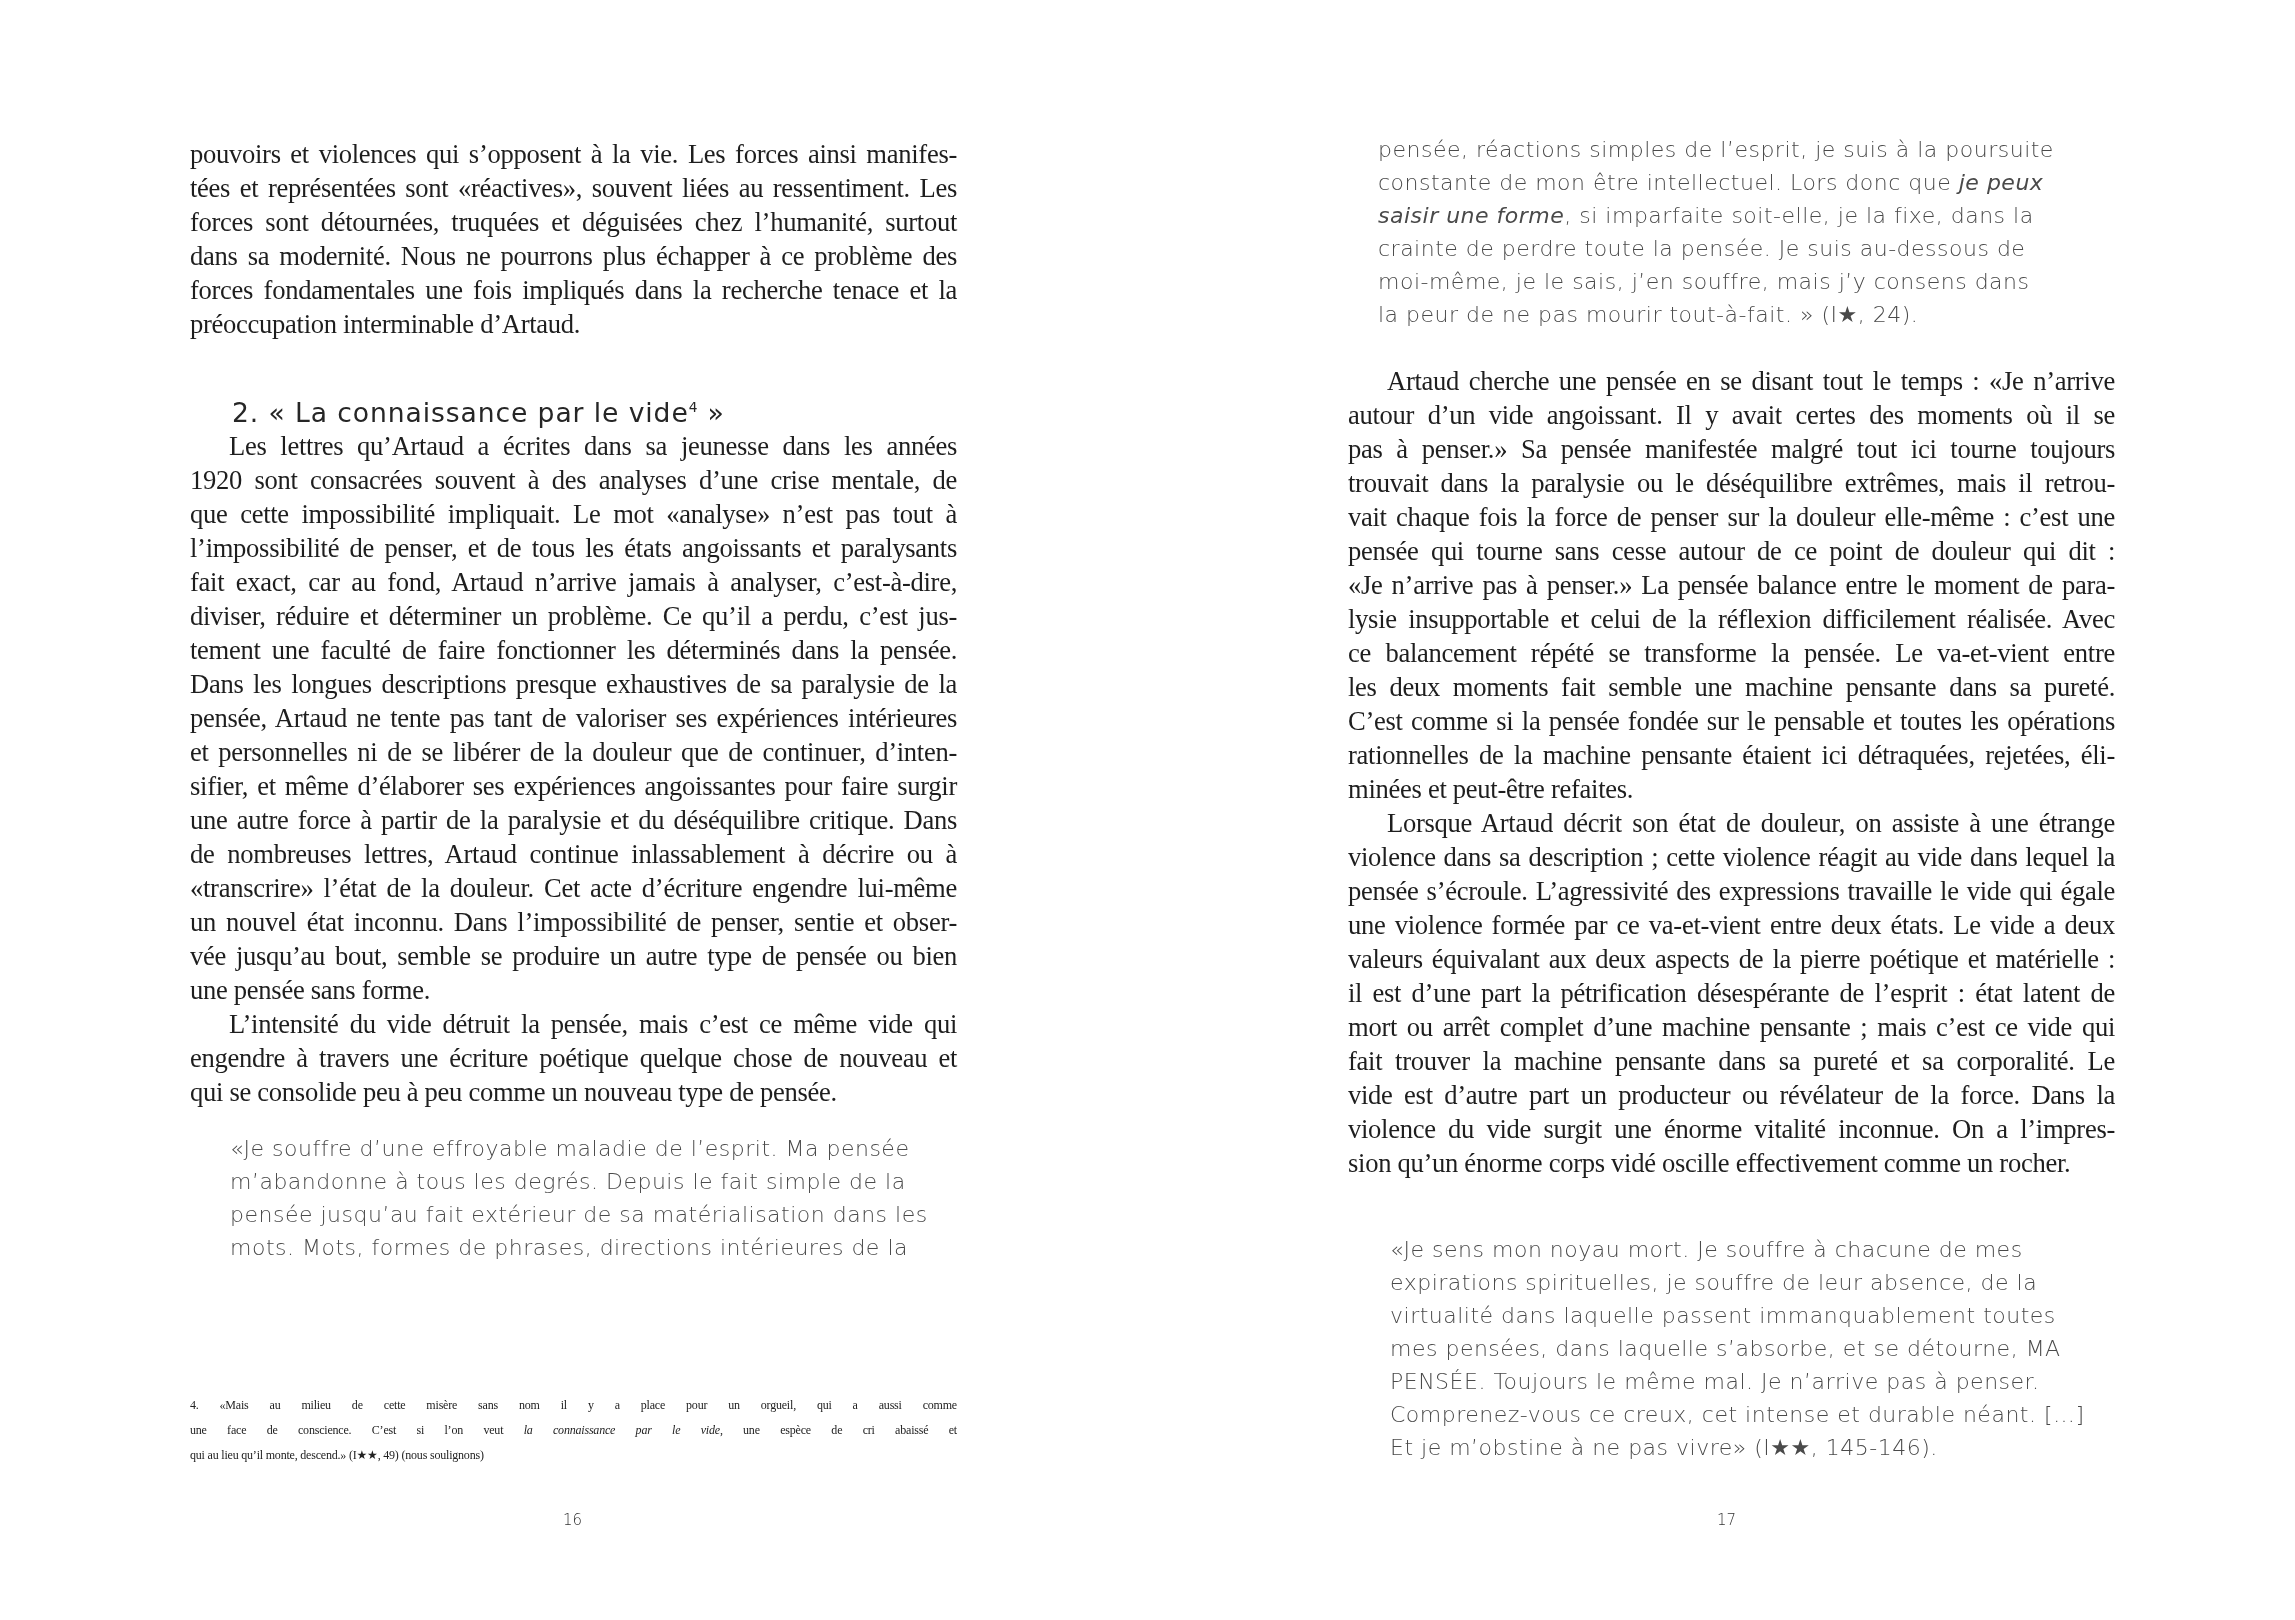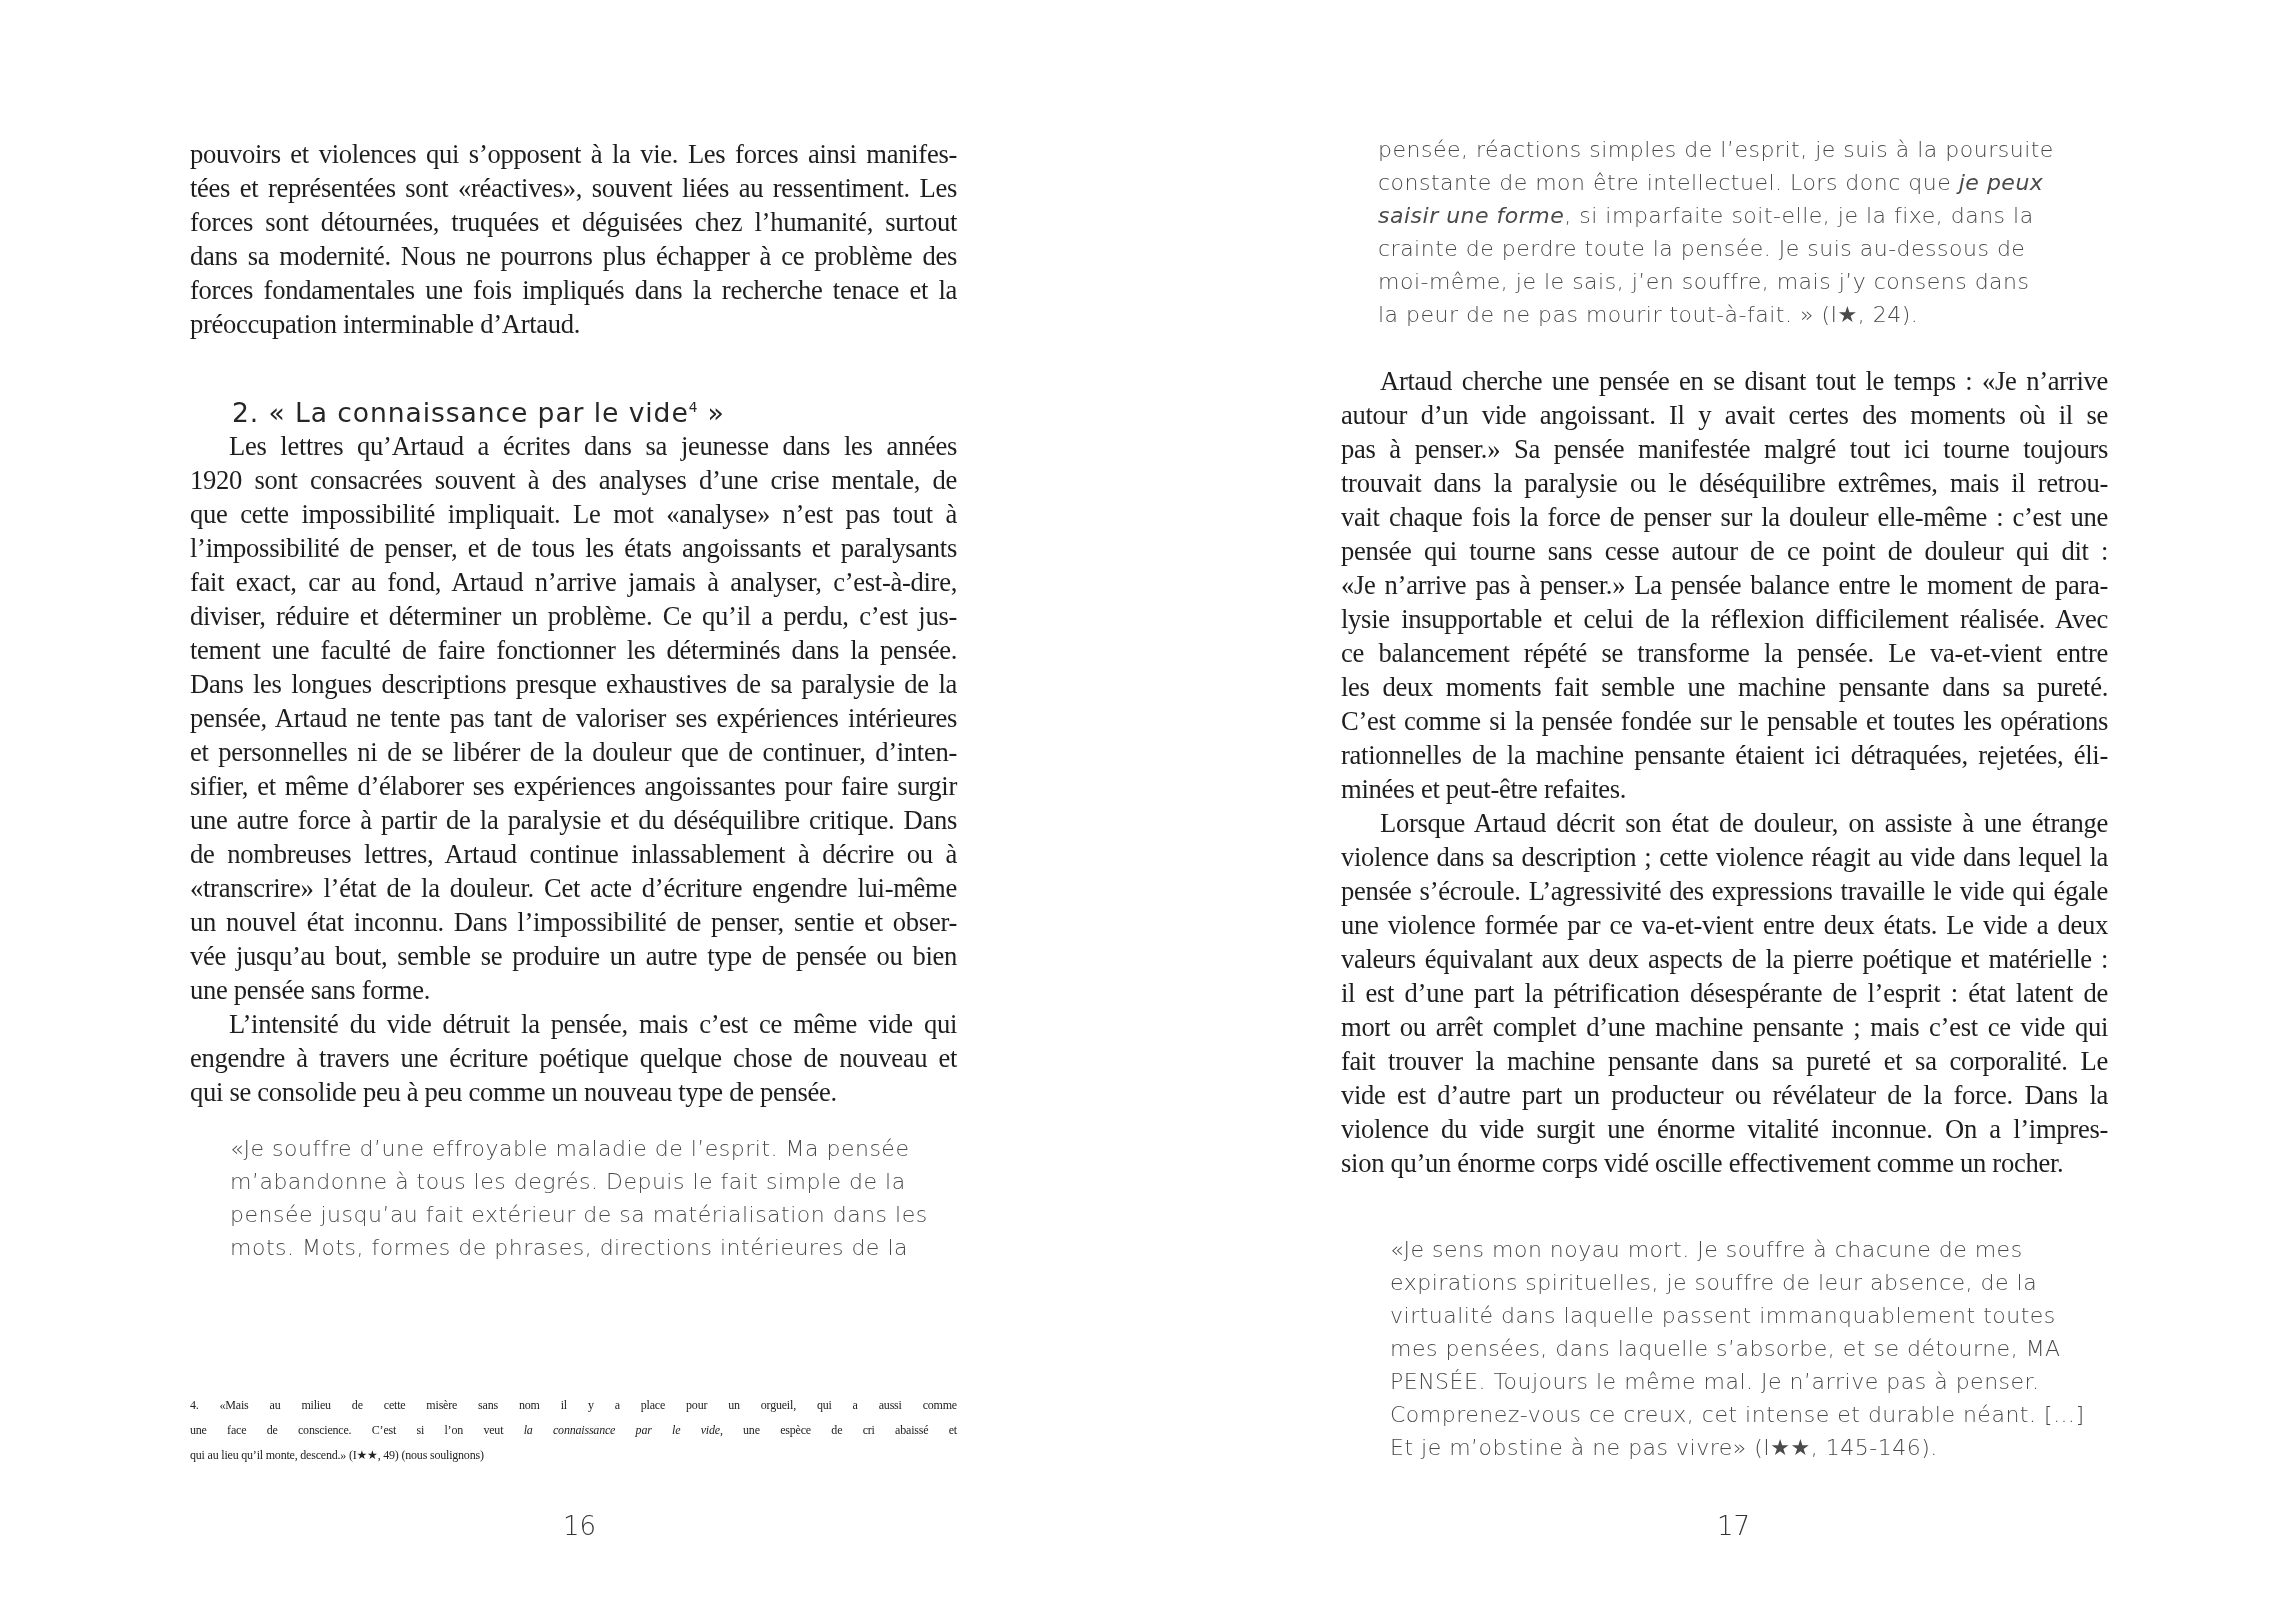--- a/index.html
+++ b/index.html
@@ -47,21 +47,21 @@
     white-space: nowrap;
     color:#222;
     text-align: justify;
     text-align-last: justify;
     letter-spacing: -0.2px;
   }
   .fn-line.last { text-align-last: left; }
   .page-number {
     position:absolute;
     font-family: "DejaVu Sans", "Liberation Sans", sans-serif;
-    font-size: 26px;
+    font-size: 15px;
     color:#333;
     font-weight:300;
   }
   em { font-style: italic; }
 </style>
 </head>
 <body>
 
 <div class="page page-left">
 
@@ -121,21 +121,21 @@
 
   <div class="block" style="left:231px; top:133px; width:703px;">
     <div class="quote-line">pensée, réactions simples de l’esprit, je suis à la poursuite</div>
     <div class="quote-line"><span>constante de mon être intellectuel. Lors donc que </span><em>je peux</em></div>
     <div class="quote-line"><em>saisir une forme</em><span>, si imparfaite soit-elle, je la fixe, dans la</span></div>
     <div class="quote-line">crainte de perdre toute la pensée. Je suis au-dessous de</div>
     <div class="quote-line">moi-même, je le sais, j’en souffre, mais j’y consens dans</div>
     <div class="quote-line">la peur de ne pas mourir tout-à-fait. » (I★, 24).</div>
   </div>
 
-  <div class="block" style="left:194px; top:364px; width:767px;">
+  <div class="block" style="left:201px; top:364px; width:767px;">
     <div class="body-line indent">Artaud cherche une pensée en se disant tout le temps : «Je n’arrive</div>
     <div class="body-line">autour d’un vide angoissant. Il y avait certes des moments où il se</div>
     <div class="body-line">pas à penser.» Sa pensée manifestée malgré tout ici tourne toujours</div>
     <div class="body-line">trouvait dans la paralysie ou le déséquilibre extrêmes, mais il retrou-</div>
     <div class="body-line">vait chaque fois la force de penser sur la douleur elle-même : c’est une</div>
     <div class="body-line">pensée qui tourne sans cesse autour de ce point de douleur qui dit :</div>
     <div class="body-line">«Je n’arrive pas à penser.» La pensée balance entre le moment de para-</div>
     <div class="body-line">lysie insupportable et celui de la réflexion difficilement réalisée. Avec</div>
     <div class="body-line">ce balancement répété se transforme la pensée. Le va-et-vient entre</div>
     <div class="body-line">les deux moments fait semble une machine pensante dans sa pureté.</div>

